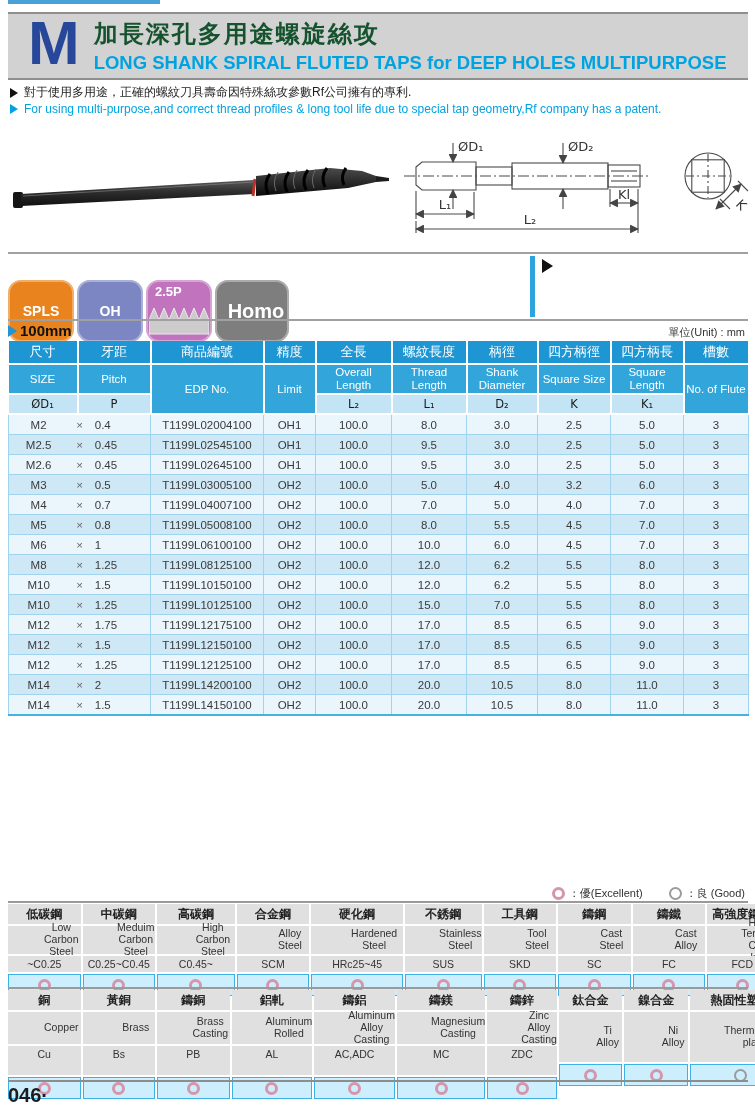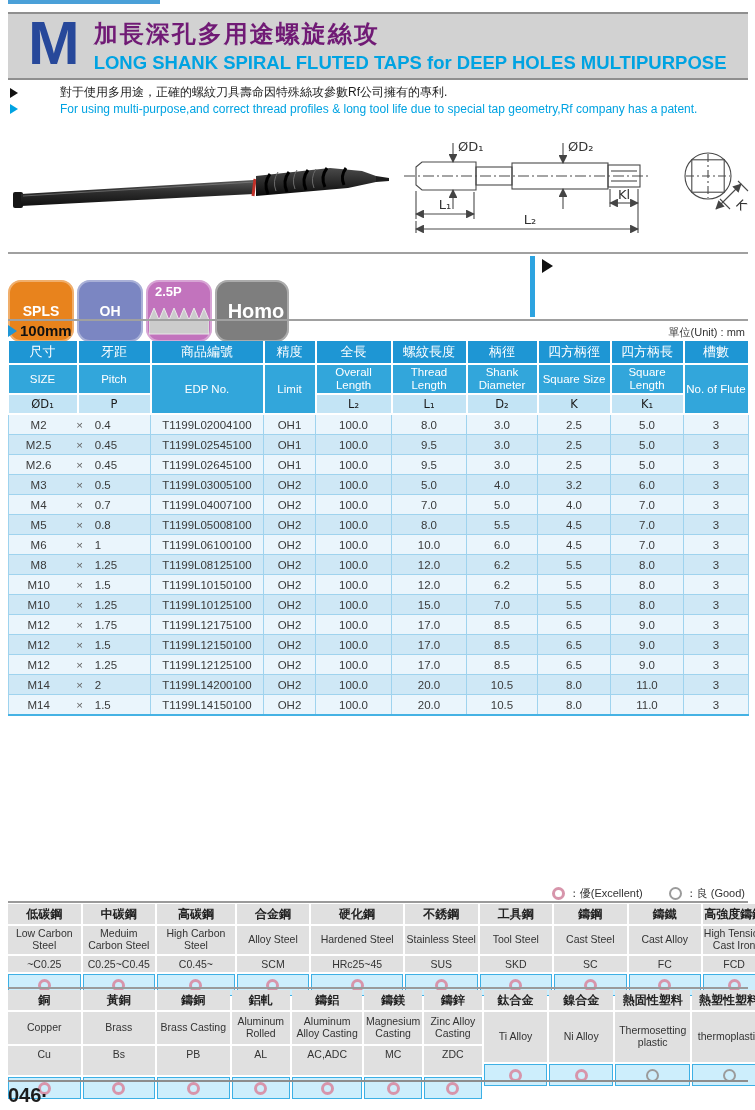--- a/index.html
+++ b/index.html
@@ -8,25 +8,25 @@
   .sub{font-family:"DejaVu Sans",sans-serif;}
 
   
   .top-bar{position:absolute;left:8px;top:0;width:152px;height:4px;background:#4aa0d8;}
 
   
   .band{position:absolute;left:8px;right:7px;top:12px;height:64px;background:#d2d2d2;
         border-top:2px solid #8f8f8f;border-bottom:2px solid #8f8f8f;display:flex;align-items:center;}
   .band .mletter{font-size:62px;font-weight:800;color:#27489a;line-height:58px;margin:0 14px 6px 20px;}
   .band .titles{display:flex;flex-direction:column;justify-content:center;}
-  .t-zh{font-size:24px;font-weight:700;color:#701a75;letter-spacing:2px;}
+  .t-zh{font-size:24px;font-weight:700;color:#14532d;letter-spacing:2px;}
   .t-en{font-size:18.5px;font-weight:700;color:#00a3e2;margin-top:2px;}
 
   
-  .note{position:absolute;left:10px;font-size:12px;display:flex;align-items:center;gap:36px;}
+  .note{position:absolute;left:10px;font-size:12px;display:flex;align-items:center;}
   .note .tri{width:0;height:0;border-left:8px solid #111;border-top:5px solid transparent;
              border-bottom:5px solid transparent;margin-right:6px;flex:0 0 auto;}
   .note.en{color:#00a3e2;}
   .note.en .tri{border-left-color:#00a3e2;}
   .note.zh{color:#1c1c1c;top:84px;}
   .note.en{top:102px;}
 
   
   .photo{position:absolute;left:8px;top:118px;}
   .diagram{position:absolute;left:398px;top:133px;}
@@ -83,21 +83,21 @@
   .ring.good{border-color:#9b9b9b;border-width:2px;}
 
   
   .mat{position:absolute;left:8px;right:7px;display:flex;border-top:2px solid #9a9a9a;padding-top:1px;}
   .matU{top:901px;} .matL{top:987px;}
   .mat-col{display:flex;flex-direction:column;margin-right:2px;}
   .mat-col:last-of-type{margin-right:0;}
   .mat-zh{background:#e0e0e0;height:20px;line-height:20px;text-align:center;font-size:12px;font-weight:700;color:#222;
           border-bottom:2px solid #fff;white-space:nowrap;overflow:hidden;}
   .mat-en{background:#e0e0e0;text-align:center;font-size:10.5px;color:#333;line-height:1.12;
-          display:flex;align-items:center;justify-content:center;border-bottom:2px solid #fff;}
+          display:flex;align-items:center;justify-content:center;border-bottom:2px solid #fff;padding-left:34px;}
   .mat-code{background:#e0e0e0;text-align:center;font-size:10.5px;color:#333;line-height:16px;height:16px;}
   .mat-rate{margin-top:2px;background:#cdeefc;border:1px solid #3db0e5;display:flex;align-items:center;justify-content:center;}
   .matU .mat-en{height:28px;} .matU .mat-code{height:16px;} .matU .mat-rate{height:20px;}
   .matL .mat-en{height:32px;} .matL .mat-code{height:29px;} .matL .mat-rate{height:20px;}
   .matL .mat-col.merged .mat-en{height:50px;border-bottom:none;}
   
   .matU div.mat-col{flex:0 0 9.8%;}
   .matU div.mat-col:nth-of-type(3){flex:0 0 10.5%;}
   .matU div.mat-col:nth-of-type(5){flex:0 0 12.4%;}
   .matU div.mat-col:nth-of-type(10){flex:0 0 8.4%;}

